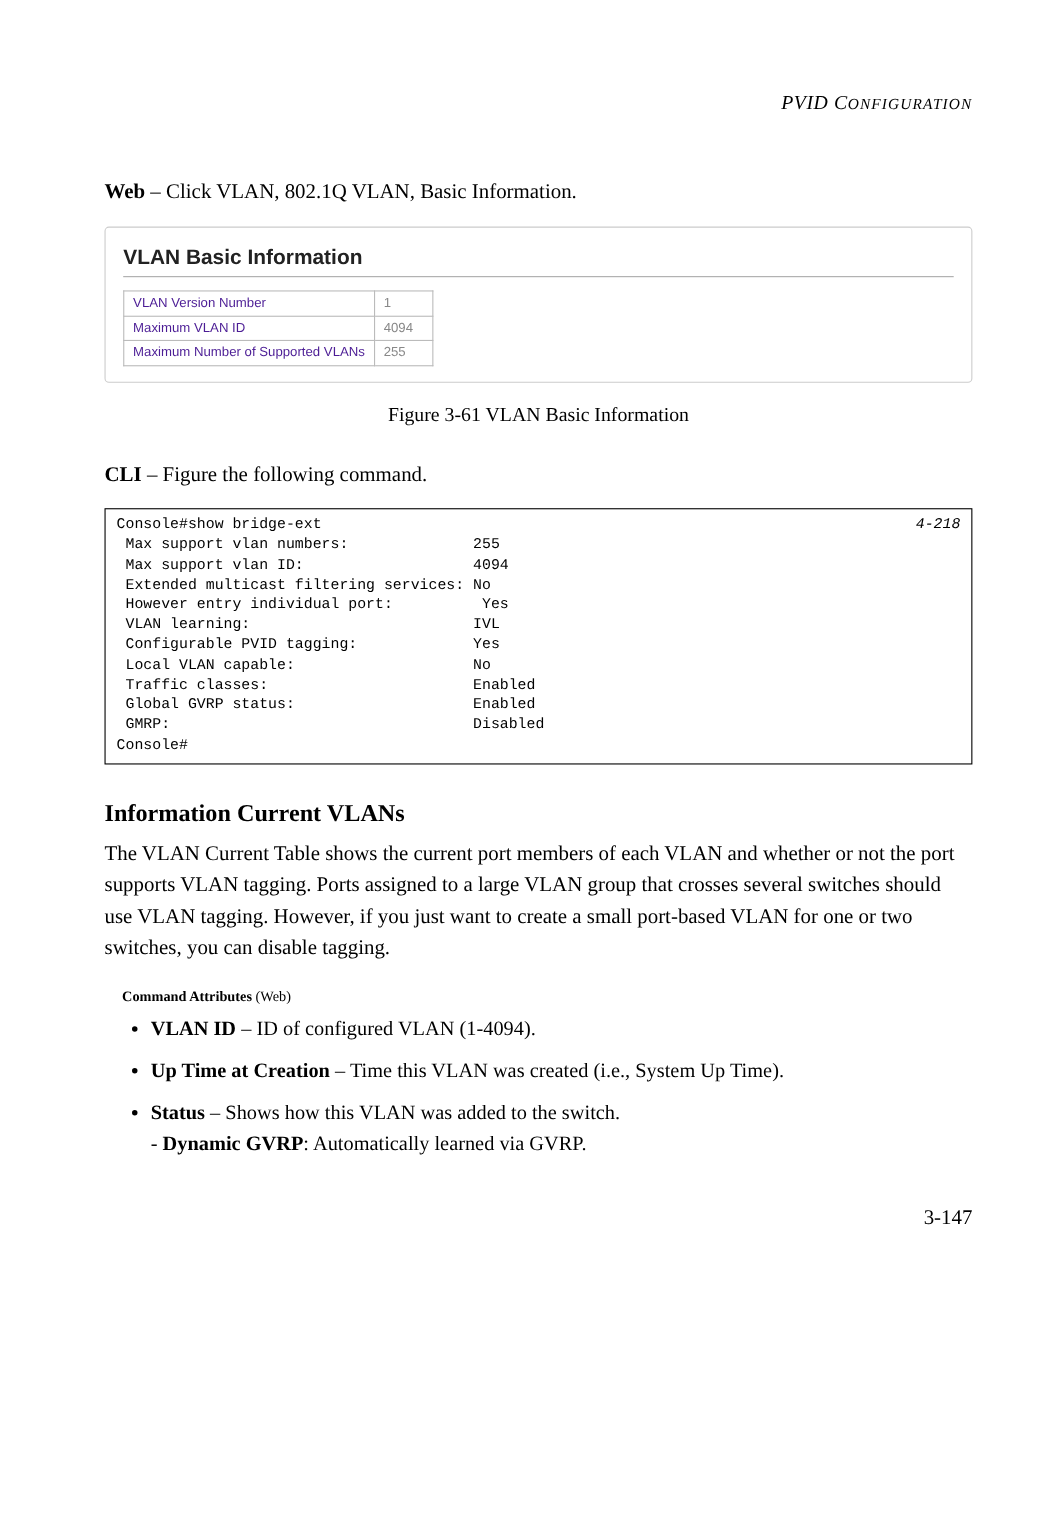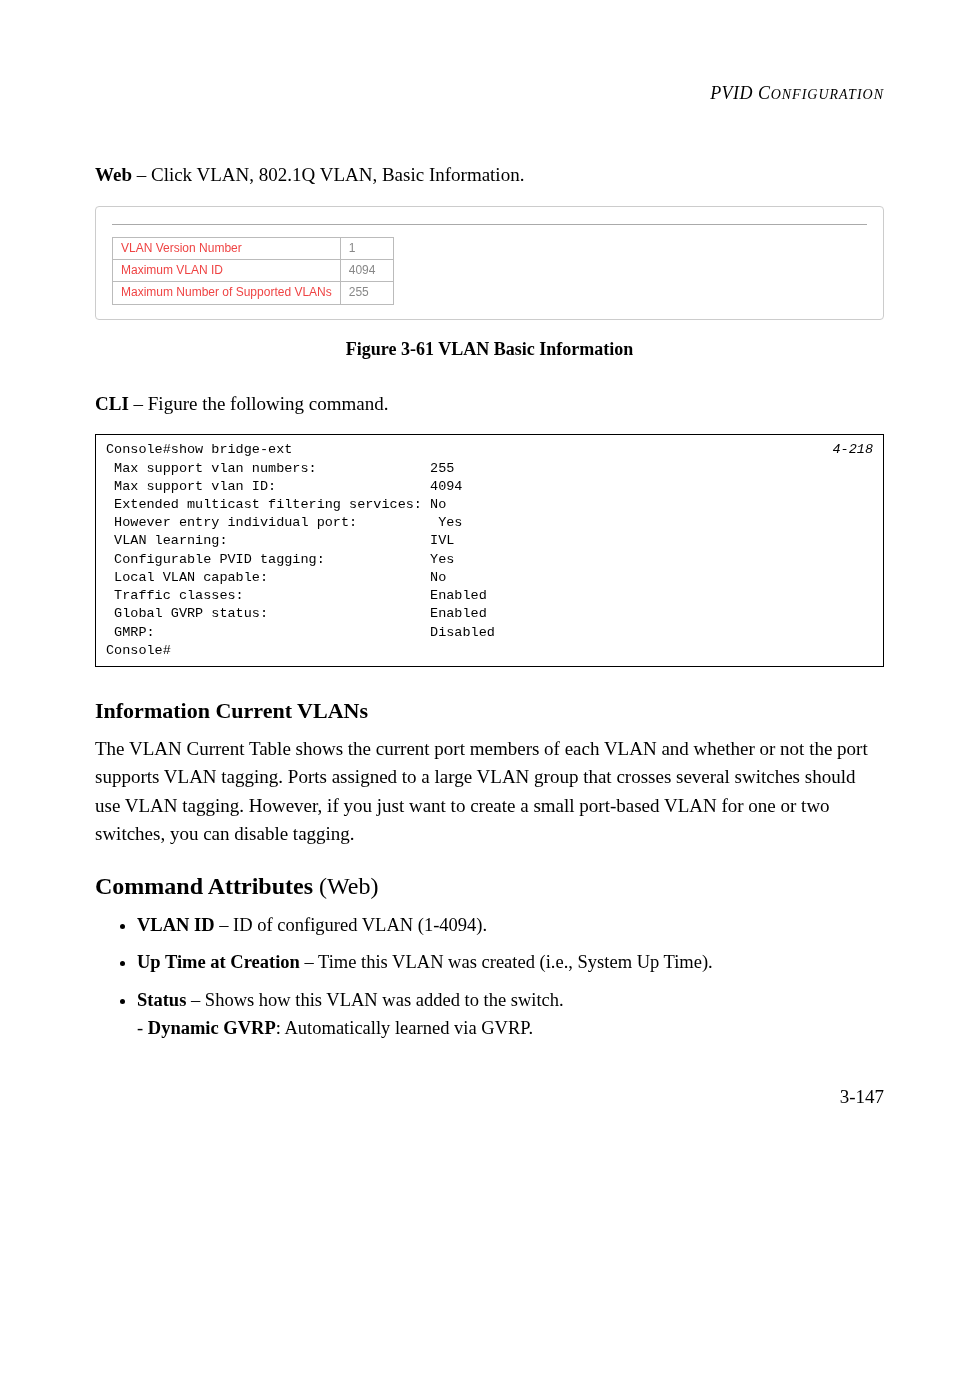--- a/index.html
+++ b/index.html
@@ -50,26 +50,26 @@
     margin: 3px 0 12px 0;
   }
   .ui-table {
     border-collapse: collapse;
     font-size: 12px;
     color: #888;
   }
   .ui-table td {
     border: 1px solid #bbb;
     padding: 2px 8px;
-    color: #ef4444;
+    color: #4c1d95;
   }
   .ui-table td.val { color: #888; width: 36px; }
   .figure-caption {
     text-align: center;
-    font-weight: bold;
+    font-weight: normal;
     font-size: 18px;
     margin: 16px 0 28px 0;
     font-family: Georgia, serif;
   }
   pre.cli {
     border: 1px solid #000;
     font-family: 'Courier New', Courier, monospace;
     font-size: 13.5px;
     padding: 6px 10px;
     white-space: pre;
@@ -78,23 +78,23 @@
     line-height: 1.35;
   }
   pre.cli .ref { font-style: italic; float: right; text-align: right; }
   h3.section {
     font-size: 22px;
     font-weight: bold;
     margin: 28px 0 8px 0;
     font-family: Georgia, serif;
   }
   .subhead {
-    font-size: 24px;
+    font-size: 13px;
     font-weight: bold;
-    margin: 20px 0 8px 0;
+    margin: 20px 0 8px 16px;
   }
   ul.attrs {
     list-style: disc;
     padding-left: 42px;
     margin: 4px 0 0 0;
   }
   ul.attrs li {
     margin-bottom: 10px;
     font-size: 18.5px;
     line-height: 1.5;
@@ -114,20 +114,21 @@
 
 <div class="header-right">
   <span>PVID C</span><span class="sc">ONFIGURATION</span>
 </div>
 
 <p class="body">
   <b>Web</b><span> – Click VLAN, 802.1Q VLAN, Basic Information.</span>
 </p>
 
 <div class="screenshot-box">
+  <div class="screenshot-title">VLAN Basic Information</div>
   <hr class="screenshot-rule">
   <table class="ui-table">
     <tbody>
         <tr>
       <td>VLAN Version Number</td>
       <td class="val">1</td>
     </tr>
     <tr>
       <td>Maximum VLAN ID</td>
       <td class="val">4094</td>

